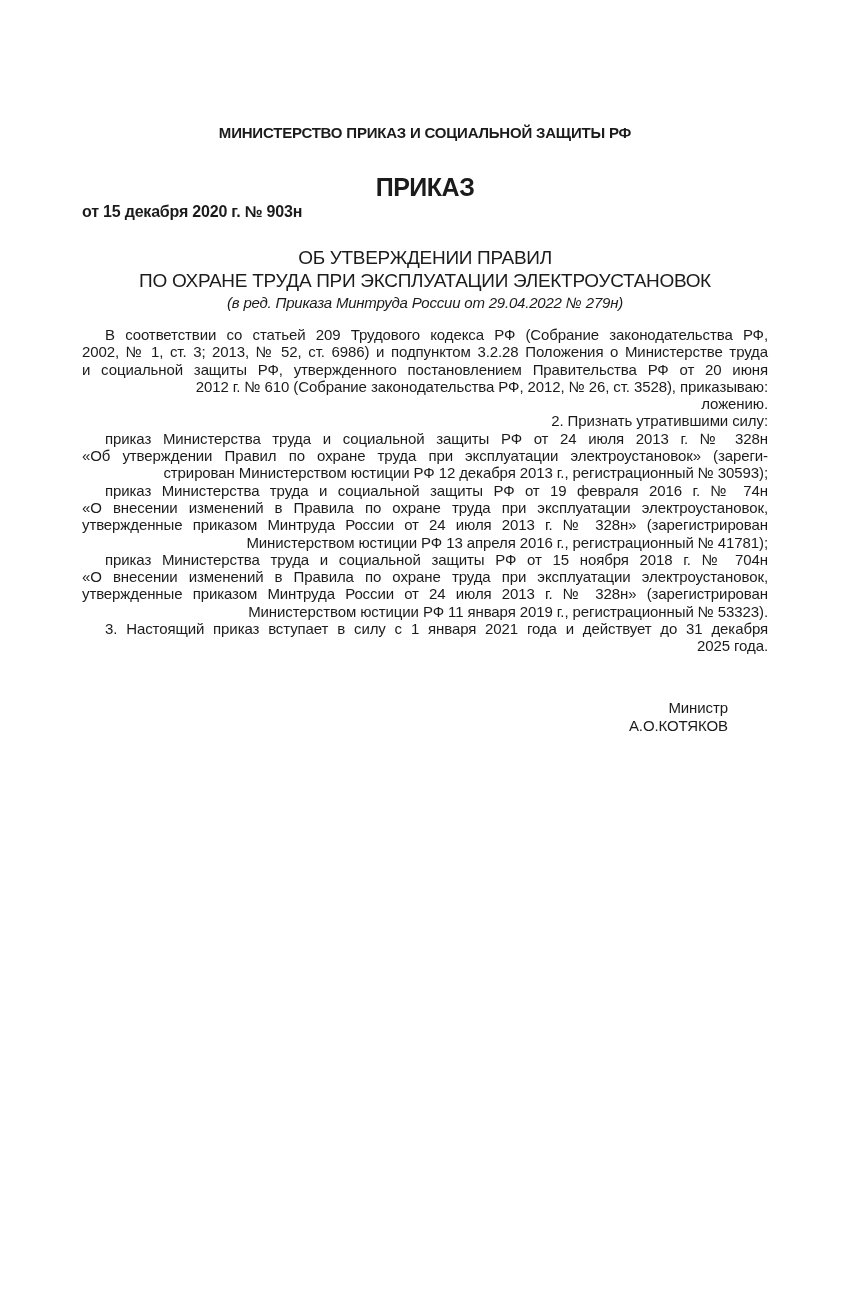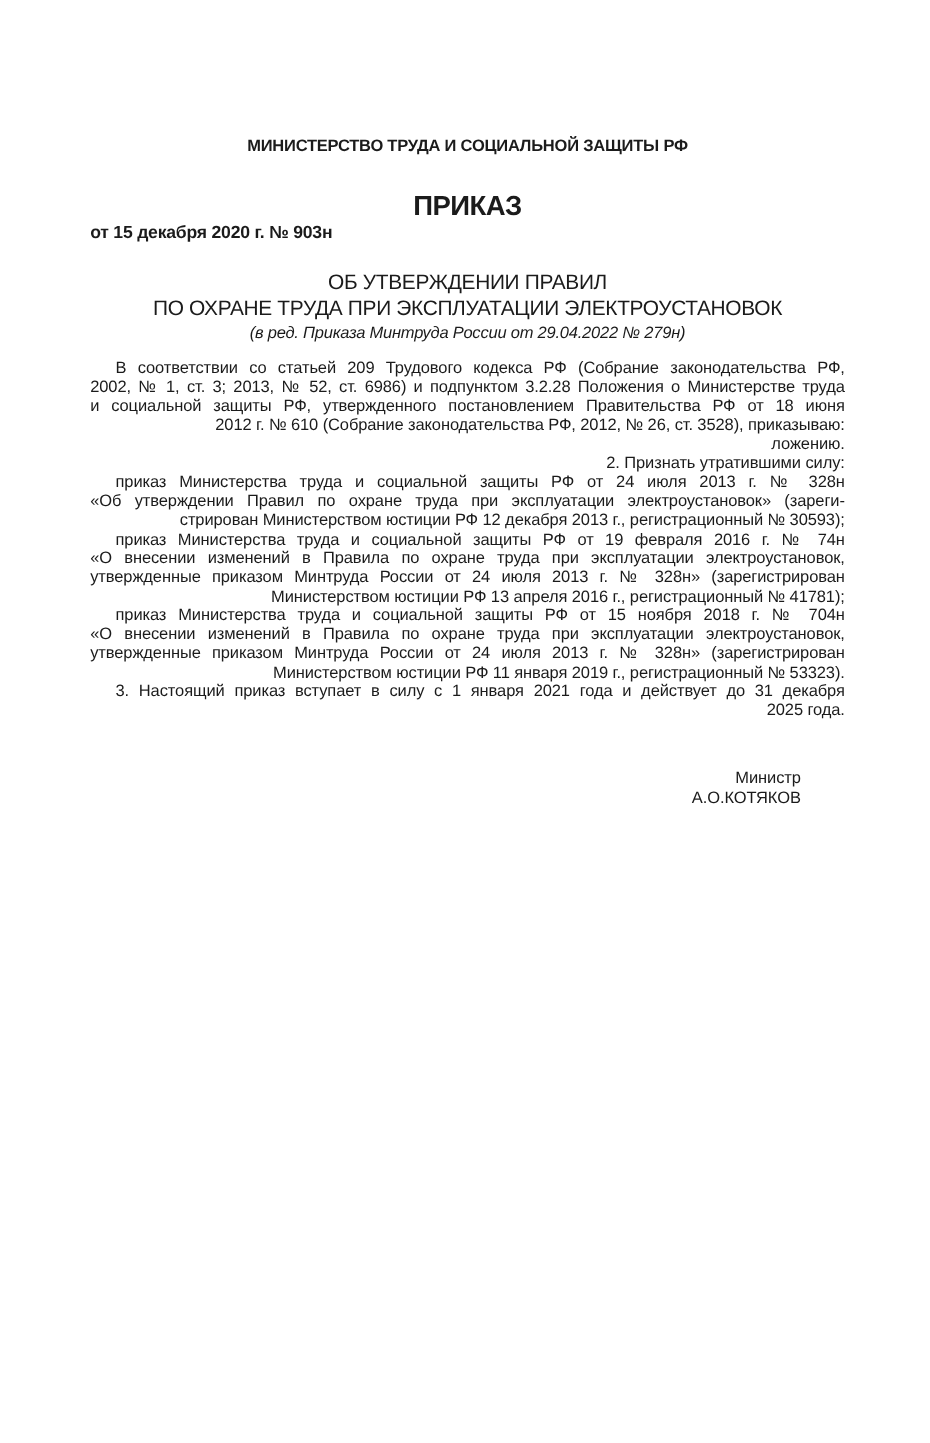--- a/index.html
+++ b/index.html
@@ -96,38 +96,38 @@
     line-height: 17.5px;
     letter-spacing: -0.1px;
   }
 </style>
 </head>
 <body>
 
 <div class="page">
   <div class="doc">
 
-    <div class="ministry">МИНИСТЕРСТВО ТРУДА И СОЦИАЛЬНОЙ ЗАЩИТЫ РФ</div>
+    <div class="ministry">МИНИСТЕРСТВО ПРИКАЗ И СОЦИАЛЬНОЙ ЗАЩИТЫ РФ</div>
 
     <div class="doc-type">ПРИКАЗ</div>
 
     <div class="date-line">от 15 декабря 2020 г. № 903н</div>
 
     <div class="title-block">
       <div>ОБ УТВЕРЖДЕНИИ ПРАВИЛ</div>
       <div>ПО ОХРАНЕ ТРУДА ПРИ ЭКСПЛУАТАЦИИ ЭЛЕКТРОУСТАНОВОК</div>
     </div>
 
     <div class="edition-note">(в ред. Приказа Минтруда России от 29.04.2022 № 279н)</div>
 
     <div class="body-text">
         <div class="paragraph">
           <div class="line fill first">В соответствии со статьей 209 Трудового кодекса РФ (Собрание законодательства РФ,</div>
           <div class="line fill">2002, № 1, ст. 3; 2013, № 52, ст. 6986) и подпунктом 3.2.28 Положения о Министерстве труда</div>
-          <div class="line fill">и социальной защиты РФ, утвержденного постановлением Правительства РФ от 18 июня</div>
+          <div class="line fill">и социальной защиты РФ, утвержденного постановлением Правительства РФ от 20 июня</div>
           <div class="line">2012 г. № 610 (Собрание законодательства РФ, 2012, № 26, ст. 3528), приказываю:</div>
         </div>
         <div class="paragraph">
           <div class="line">ложению.</div>
         </div>
         <div class="paragraph">
           <div class="line first">2. Признать утратившими силу:</div>
         </div>
         <div class="paragraph">
           <div class="line fill first">приказ Министерства труда и социальной защиты РФ от 24 июля 2013 г. № 328н</div>

